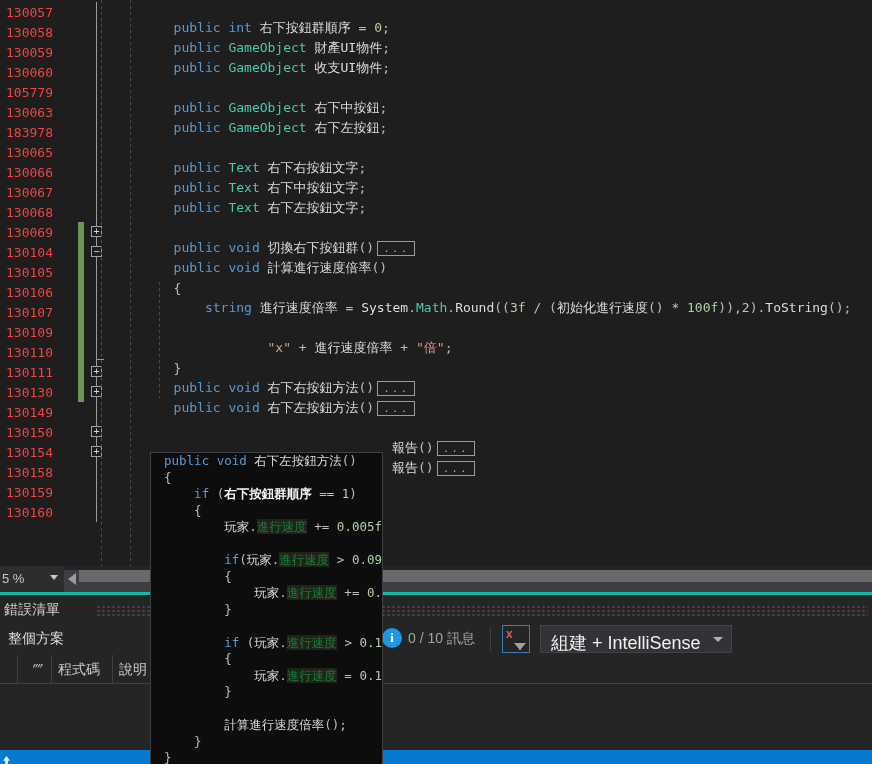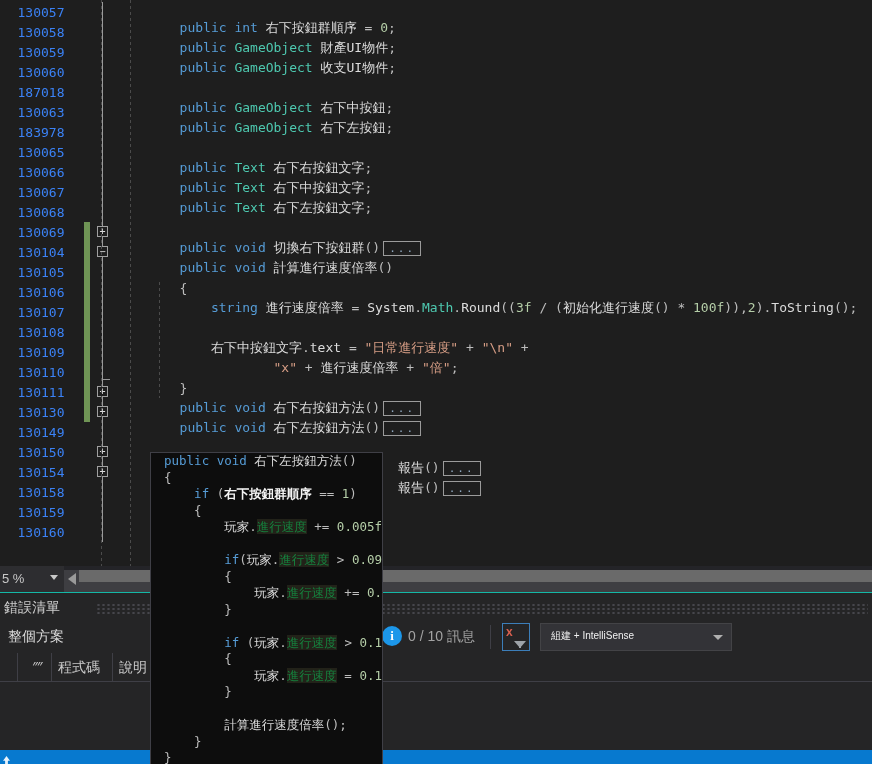--- a/index.html
+++ b/index.html
@@ -2,21 +2,21 @@
 <html><head>
 <meta charset="utf-8">
 <style>
   html,body{margin:0;padding:0;background:#141414;}
   .screen{position:relative;width:872px;height:764px;overflow:hidden;background:#1E1E1E;
           font-family:"DejaVu Sans Mono", monospace;}
   
   .editor{position:absolute;left:0;top:0;width:872px;height:566px;background:#1E1E1E;}
   .rows{position:absolute;left:0;top:2px;right:0;}
   .row{display:flex;height:20px;align-items:center;}
-  .ln{width:58px;flex:0 0 58px;color:#3b82f6;font-size:13px;padding-left:12px;text-align:center;}
+  .ln{width:58px;flex:0 0 58px;color:#ef4444;font-size:13px;padding-left:6px;}
   .chg{width:6px;flex:0 0 6px;align-self:stretch;margin-left:14px;}
   .chg.on{background:#6F9455;}
   .fold{width:18px;flex:0 0 18px;align-self:stretch;position:relative;margin-left:4px;}
   .fold .vline{position:absolute;left:8px;top:0;bottom:0;width:1px;background:#9A9A9A;}
   .fold .fbox{position:absolute;left:3px;top:4px;width:11px;height:11px;background:#1E1E1E;
               border:1px solid #A0A0A0;color:#DADADA;font-size:10px;line-height:10px;
               text-align:center;font-family:"DejaVu Sans Mono",monospace;box-sizing:border-box;}
   .fold .tick{position:absolute;left:9px;bottom:2px;width:7px;height:1px;background:#9A9A9A;}
   .code{white-space:pre;font-size:13px;position:relative;padding-left:5px;margin-top:32px;}
   .pad{display:inline-block;height:1px;}
@@ -34,39 +34,39 @@
   .zoomctl{position:absolute;left:0;top:0;width:64px;height:26px;background:#2D2D30;
            color:#C8C8C8;font-family:"Liberation Sans",sans-serif;font-size:13px;}
   .zoomctl .zl{position:absolute;left:2px;top:5px;}
   .zoomctl .za{position:absolute;right:6px;top:9px;width:0;height:0;
                border-left:4px solid transparent;border-right:4px solid transparent;border-top:5px solid #C8C8C8;}
   .harrow{position:absolute;left:68px;top:7px;width:0;height:0;
           border-top:6px solid transparent;border-bottom:6px solid transparent;border-right:8px solid #9A9A9A;}
   .hthumb{position:absolute;left:79px;top:4px;right:0;height:12px;background:#6A6A6A;}
   
   .panel{position:absolute;left:0;top:592px;width:872px;height:158px;background:#252526;
-         border-top:1px solid #14b8a6;font-family:"Liberation Sans",sans-serif;}
+         border-top:3px solid #14b8a6;font-family:"Liberation Sans",sans-serif;}
   .ptitle{position:absolute;left:4px;top:6px;color:#CCCCCC;font-size:14px;}
   .pdots{position:absolute;left:96px;right:4px;top:10px;height:12px;
          background-image:radial-gradient(circle,#46464C 1px,transparent 1.3px);background-size:5px 4px;}
   .ptools{position:absolute;left:0;top:28px;width:872px;height:32px;}
   .scope{position:absolute;left:8px;top:7px;color:#DDDDDD;font-size:14px;}
   .msginfo{position:absolute;left:382px;top:5px;width:20px;height:20px;border-radius:50%;
            background:#1C97EA;color:#FFFFFF;font-size:13px;font-weight:bold;text-align:center;
            line-height:20px;font-family:"Liberation Serif",serif;}
   .msgtxt{position:absolute;left:408px;top:7px;color:#a3a3a3;font-size:14px;}
   .tsep{position:absolute;left:490px;top:4px;width:1px;height:24px;background:#3F3F46;}
   .filterbtn{position:absolute;left:502px;top:2px;width:28px;height:28px;box-sizing:border-box;
              border:1px solid #3C7EB9;background:#252526;}
   .filterbtn .fx{position:absolute;left:3px;top:1px;color:#D9604F;font-size:12px;font-weight:bold;}
   .filterbtn .ff{position:absolute;right:3px;bottom:2px;width:0;height:0;
                  border-left:6px solid transparent;border-right:6px solid transparent;border-top:7px solid #9EA3A8;}
   .filterbtn .fs{position:absolute;right:8px;bottom:2px;width:2px;height:6px;background:#9EA3A8;}
   .buildcombo{position:absolute;left:540px;top:2px;width:192px;height:28px;box-sizing:border-box;
-              background:#333337;border:1px solid #434346;color:#F1F1F1;font-size:10px;}
+              background:#333337;border:1px solid #434346;color:#F1F1F1;font-size:18px;}
   .buildcombo .bl{position:absolute;left:10px;top:5px;}
   .buildcombo .ba{position:absolute;right:8px;top:11px;width:0;height:0;
                   border-left:5px solid transparent;border-right:5px solid transparent;border-top:5px solid #B0B0B0;}
   .phead{position:absolute;left:0;top:60px;width:872px;height:28px;border-bottom:1px solid #3F3F46;}
   .phead .hc{position:absolute;top:0;height:28px;box-sizing:border-box;border-right:1px solid #3F3F46;
              color:#C8C8C8;font-size:14px;line-height:28px;padding-left:6px;}
   .hc1{left:0;width:18px;}
   .hc2{left:18px;width:34px;color:#B8B8B8;font-size:11px;text-align:center;padding-left:0;}
   .hc3{left:52px;width:61px;}
   .hc4{left:113px;width:759px;border-right:none !important;}
@@ -113,21 +113,21 @@
         </div>
         <div class="row">
           <span class="ln">130060</span>
           <div class="chg"></div>
           <div class="fold">
             <div class="vline"></div>
           </div>
           <span class="code"></span>
         </div>
         <div class="row">
-          <span class="ln">187018</span>
+          <span class="ln">105779</span>
           <div class="chg"></div>
           <div class="fold">
             <div class="vline"></div>
           </div>
           <span class="code"><span class="c-k">        public </span><span class="c-y">GameObject</span><span class="c-i"> 右下中按鈕</span><span class="c-o">;</span></span>
         </div>
         <div class="row">
           <span class="ln">130063</span>
           <div class="chg"></div>
           <div class="fold">
@@ -209,28 +209,20 @@
           </div>
           <span class="code"><span class="c-k">            string </span><span class="c-i">進行速度倍率</span><span class="c-o"> = </span><span class="c-i">System</span><span class="c-o">.</span><span class="c-y">Math</span><span class="c-o">.</span><span class="c-i">Round</span><span class="c-o">((</span><span class="c-n">3f</span><span class="c-o"> / (</span><span class="c-i">初始化進行速度</span><span class="c-o">() * </span><span class="c-n">100f</span><span class="c-o">)),</span><span class="c-n">2</span><span class="c-o">).</span><span class="c-i">ToString</span><span class="c-o">();</span></span>
         </div>
         <div class="row">
           <span class="ln">130107</span>
           <div class="chg on"></div>
           <div class="fold">
             <div class="vline"></div>
           </div>
           <span class="code"></span>
-        </div>
-        <div class="row">
-          <span class="ln">130108</span>
-          <div class="chg on"></div>
-          <div class="fold">
-            <div class="vline"></div>
-          </div>
-          <span class="code"><span class="c-i">            右下中按鈕文字</span><span class="c-o">.</span><span class="c-i">text</span><span class="c-o"> = </span><span class="c-s">"日常進行速度"</span><span class="c-o"> + </span><span class="c-s">"\n"</span><span class="c-o"> +</span></span>
         </div>
         <div class="row">
           <span class="ln">130109</span>
           <div class="chg on"></div>
           <div class="fold">
             <div class="vline"></div>
           </div>
           <span class="code"><span class="c-s">                    "x"</span><span class="c-o"> + </span><span class="c-i">進行速度倍率</span><span class="c-o"> + </span><span class="c-s">"倍"</span><span class="c-o">;</span></span>
         </div>
         <div class="row">

